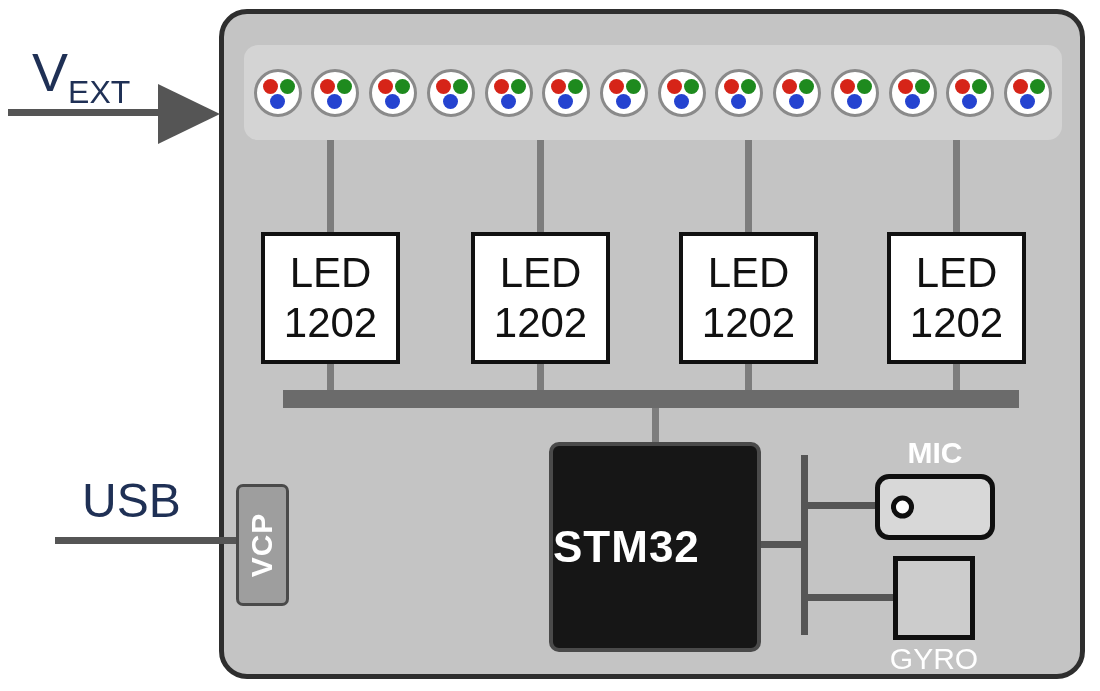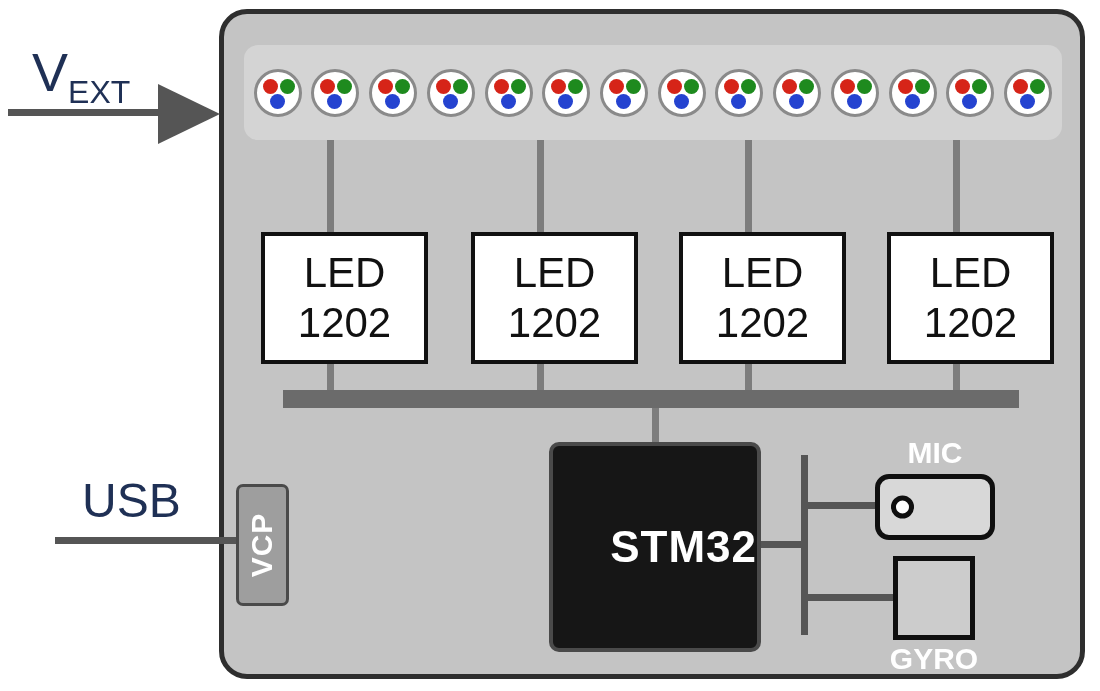--- a/index.html
+++ b/index.html
@@ -41,36 +41,36 @@
   
   .wire{background:var(--wire);}
   .dark-wire{background:var(--dark-wire);}
   .bus{
     left:283px;top:390px;width:736px;height:18px;
     background:var(--bus);
   }
 
   
   .driver{
-    top:232px;width:167px;height:132px;
+    top:232px;width:139px;height:132px;
     background:var(--block-fill);
     border:4px solid var(--block-border);
     box-sizing:border-box;
     display:flex;flex-direction:column;align-items:center;justify-content:center;
     font-size:42px;line-height:1.18;color:#111111;
   }
 
   
   .stm32{
     left:549px;top:442px;width:212px;height:210px;
     background:var(--stm32-fill);
     border:4px solid #4a4a4a;
     border-radius:10px;
     box-sizing:border-box;
-    display:flex;align-items:center;justify-content:flex-end;
+    display:flex;align-items:center;justify-content:flex-start;
     color:var(--white-label);font-size:44px;font-weight:bold;letter-spacing:1px;
   }
 
   
   .mic-label{
     left:875px;top:436px;width:120px;height:34px;
     color:var(--white-label);font-size:30px;font-weight:bold;
     text-align:center;
   }
   .mic-box{
@@ -87,21 +87,21 @@
 
   
   .gyro-box{
     left:893px;top:556px;width:82px;height:84px;
     background:var(--gyro-fill);
     border:5px solid #0f0f0f;
     box-sizing:border-box;
   }
   .gyro-label{
     left:869px;top:642px;width:130px;height:34px;
-    color:var(--white-label);font-size:30px;font-weight:bold;
+    color:var(--white-label);font-size:30px;font-weight:normal;
     text-align:center;
   }
 
   
   .vcp{
     left:236px;top:484px;width:53px;height:122px;
     background:var(--vcp-fill);
     border:3px solid #4a4a4a;border-radius:7px;
     box-sizing:border-box;
     display:flex;align-items:center;justify-content:center;

